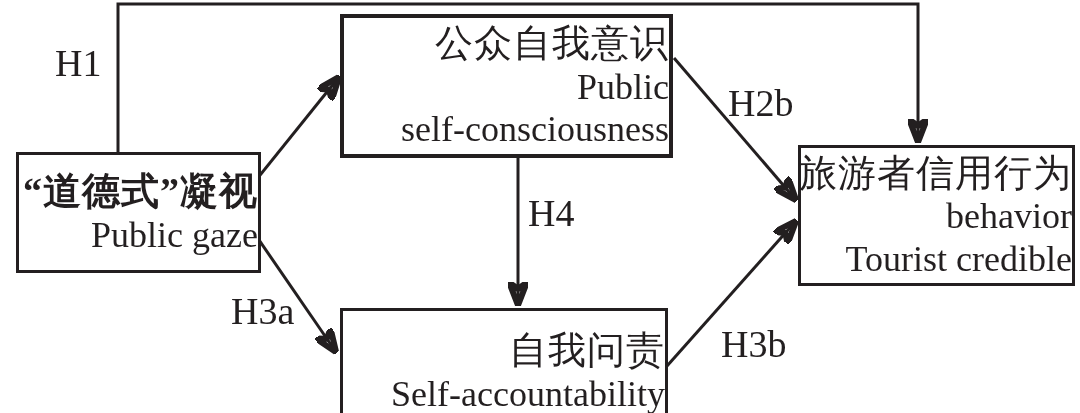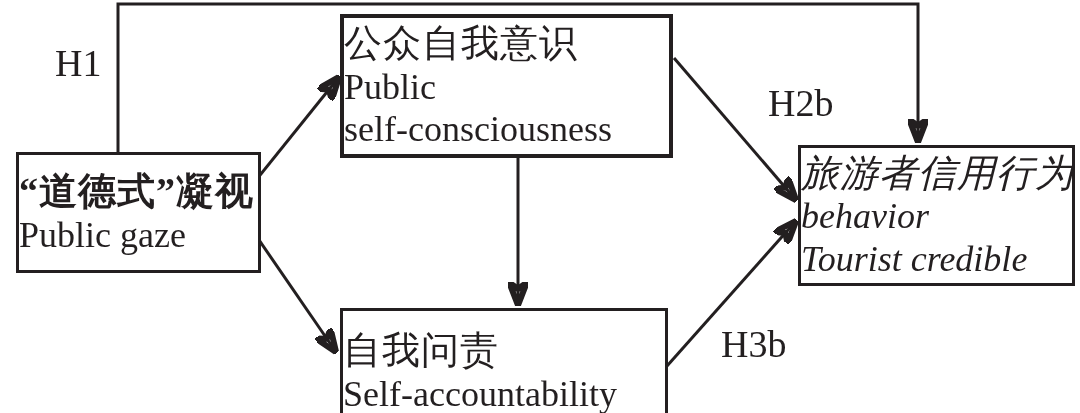--- a/index.html
+++ b/index.html
@@ -29,49 +29,49 @@
     fill:none;
     stroke:var(--line);
     stroke-width:3;
   }
   .node{
     position:absolute;
     border:3px solid var(--line);
     background:var(--bg);
     display:flex;
     flex-direction:column;
-    align-items:flex-start;
+    align-items:flex-end;
     justify-content:center;
     text-align:center;
     line-height:1.18;
   }
   .node .zh{
     font-size:38px;
     letter-spacing:1px;
     white-space:nowrap;
   }
   .node .zh.bold{font-weight:bold;}
   .node .en{
     font-size:36px;
     white-space:nowrap;
   }
   .node-moral{left:16px;top:152px;width:245px;height:121px;}
   .node-public{left:340px;top:14px;width:333px;height:144px;border-width:4px;}
   .node-self{left:340px;top:308px;width:328px;height:128px;}
-  .node-tourist{left:798px;top:145px;width:277px;height:141px;font-style:italic;}
+  .node-tourist{left:798px;top:145px;width:277px;height:141px;}
   .hlabel{
     position:absolute;
     font-size:38px;
     line-height:1.05;
     white-space:nowrap;
     color:var(--text);
   }
   .hlabel-h1{left:55px;top:14px;margin-top:30px;}
   .hlabel-h2a{left:228px;top:82px;}
-  .hlabel-h2b{left:768px;top:84px;text-align:center;}
+  .hlabel-h2b{left:728px;top:84px;text-align:center;}
   .hlabel-h3a{left:231px;top:292px;}
   .hlabel-h3b{left:721px;top:301px;margin-top:24px;}
   .hlabel-h4{left:528px;top:194px;}
 </style>
 </head>
 <body>
 
 <div class="stage">
 
   <svg class="arrow-layer" viewBox="0 0 1080 413" xmlns="http://www.w3.org/2000/svg" aria-hidden="true">
@@ -105,15 +105,17 @@
   </div>
 
   <div class="node node-tourist">
     <div class="zh">旅游者信用行为</div>
     <div class="en">behavior</div>
     <div class="en">Tourist credible</div>
   </div>
 
   <div class="hlabel hlabel-h1">H1</div>
   <div class="hlabel hlabel-h2b">H2b</div>
+  <div class="hlabel hlabel-h3a">H3a</div>
   <div class="hlabel hlabel-h3b">H3b</div>
+  <div class="hlabel hlabel-h4">H4</div>
 
 </div>
 
 </body></html>

